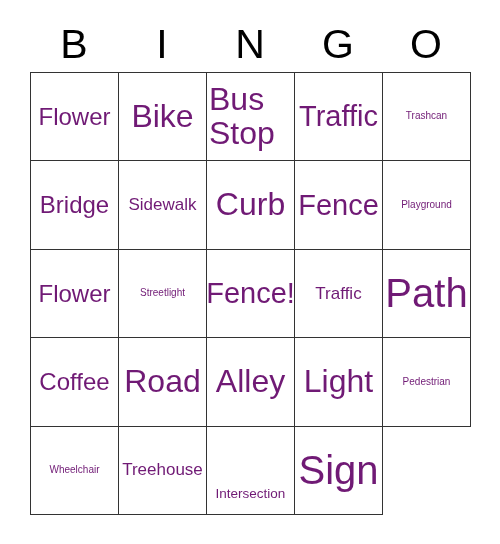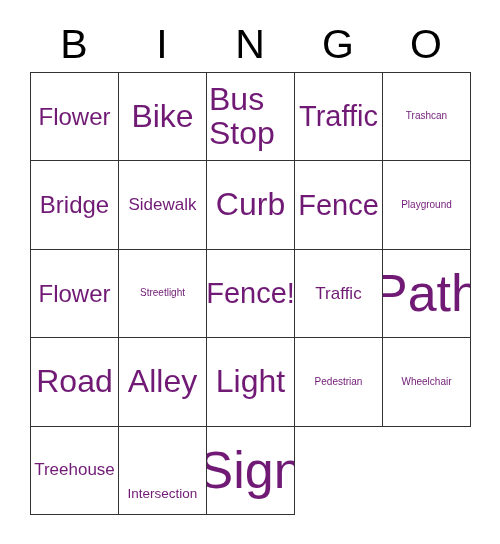--- a/index.html
+++ b/index.html
@@ -75,21 +75,21 @@
     display: block;
     text-align: left;
     line-height: 1.05;
     color: #701a75;
     font-weight: 400;
     white-space: normal;
     word-break: normal;
   }
 
   
-  .fs-xxl { font-size: 52px; }
+  .fs-xxl { font-size: 40px; }
   .fs-xl  { font-size: 32px; }
   .fs-l   { font-size: 29px; }
   .fs-m   { font-size: 24px; }
   .fs-s   { font-size: 17px; }
   .fs-xs  { font-size: 10px; }
   .fs-xxs { font-size: 13.5px; margin-top: 47px; }
 </style>
 </head>
 <body>
 
@@ -147,20 +147,23 @@
       <span class="cell-text fs-l">Fence!</span>
     </div>
     <div class="bingo-cell">
       <span class="cell-text fs-s">Traffic</span>
     </div>
     <div class="bingo-cell">
       <span class="cell-text fs-xxl">Path</span>
     </div>
 
     <div class="bingo-cell">
+      <span class="cell-text fs-m">Coffee</span>
+    </div>
+    <div class="bingo-cell">
       <span class="cell-text fs-xl">Road</span>
     </div>
     <div class="bingo-cell">
       <span class="cell-text fs-xl">Alley</span>
     </div>
     <div class="bingo-cell">
       <span class="cell-text fs-xl">Light</span>
     </div>
     <div class="bingo-cell">
       <span class="cell-text fs-xs">Pedestrian</span>

